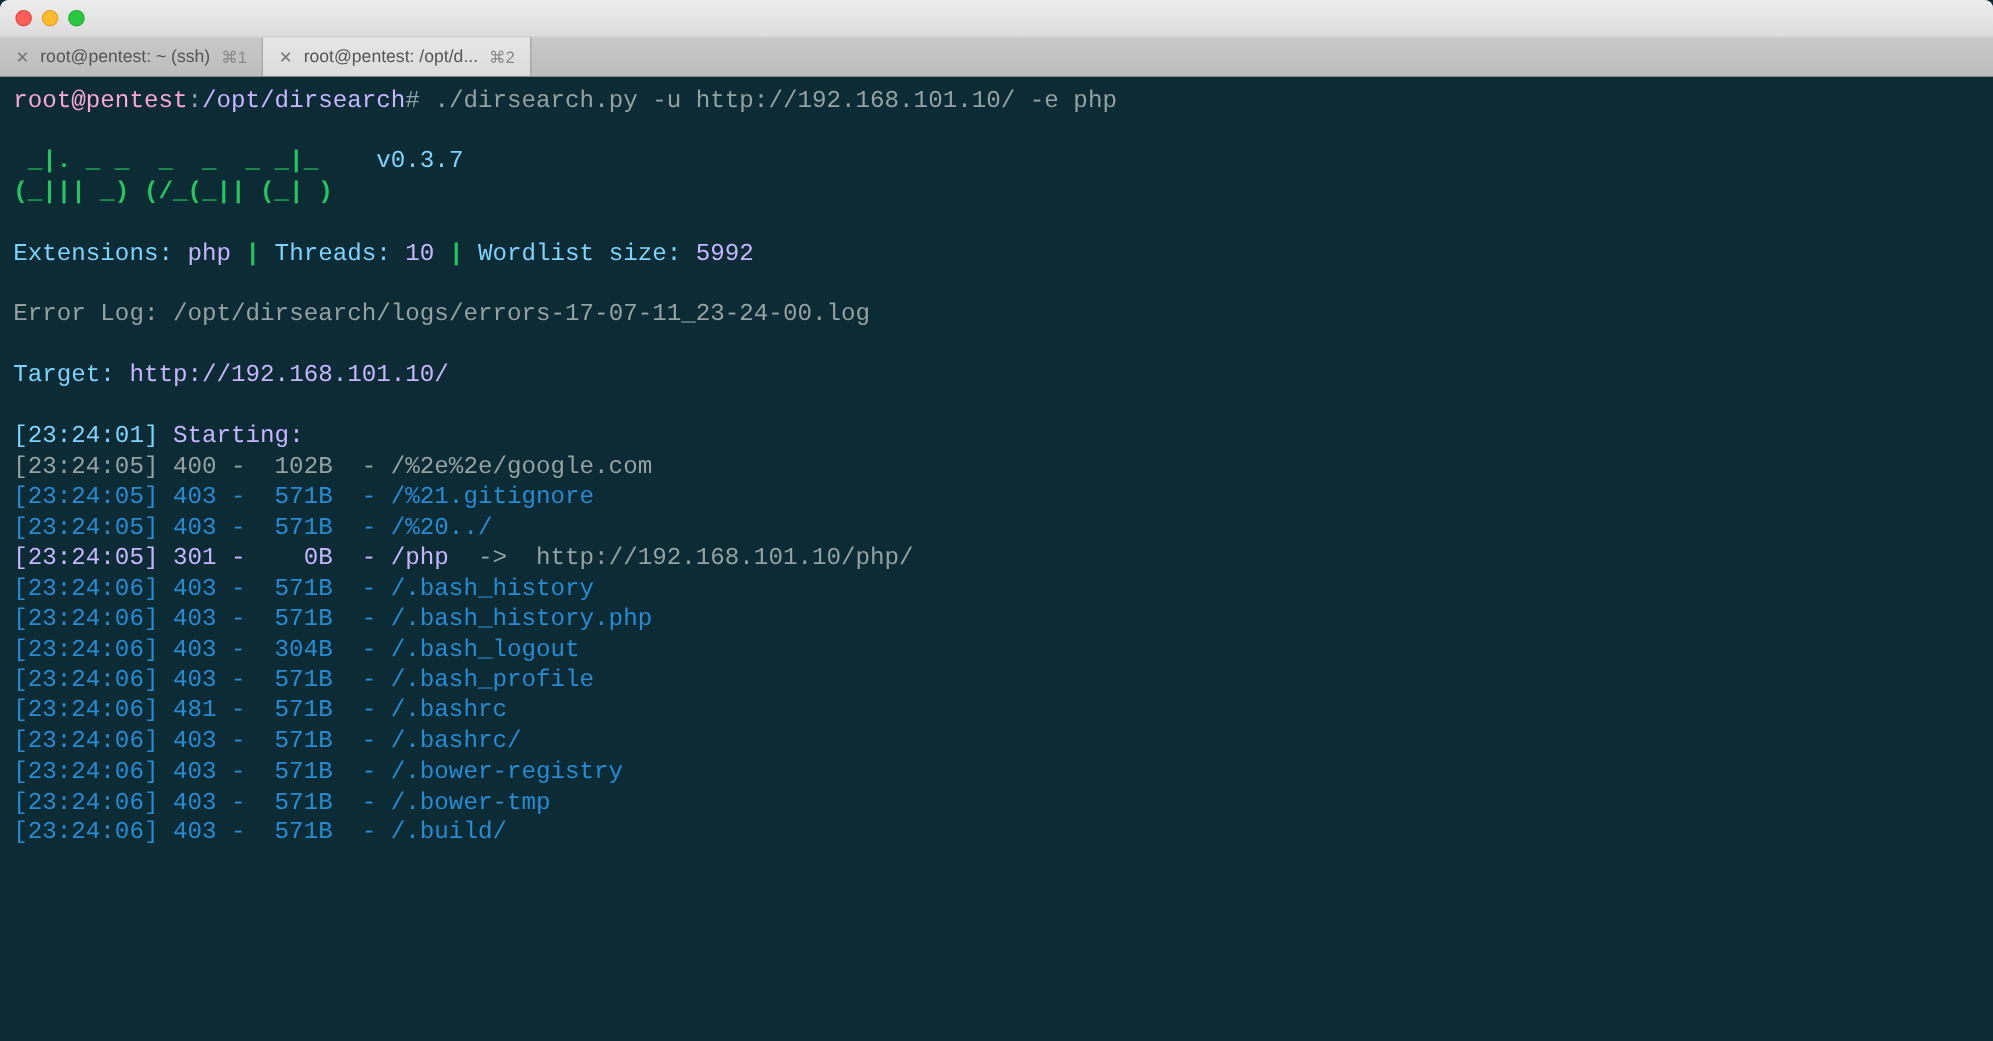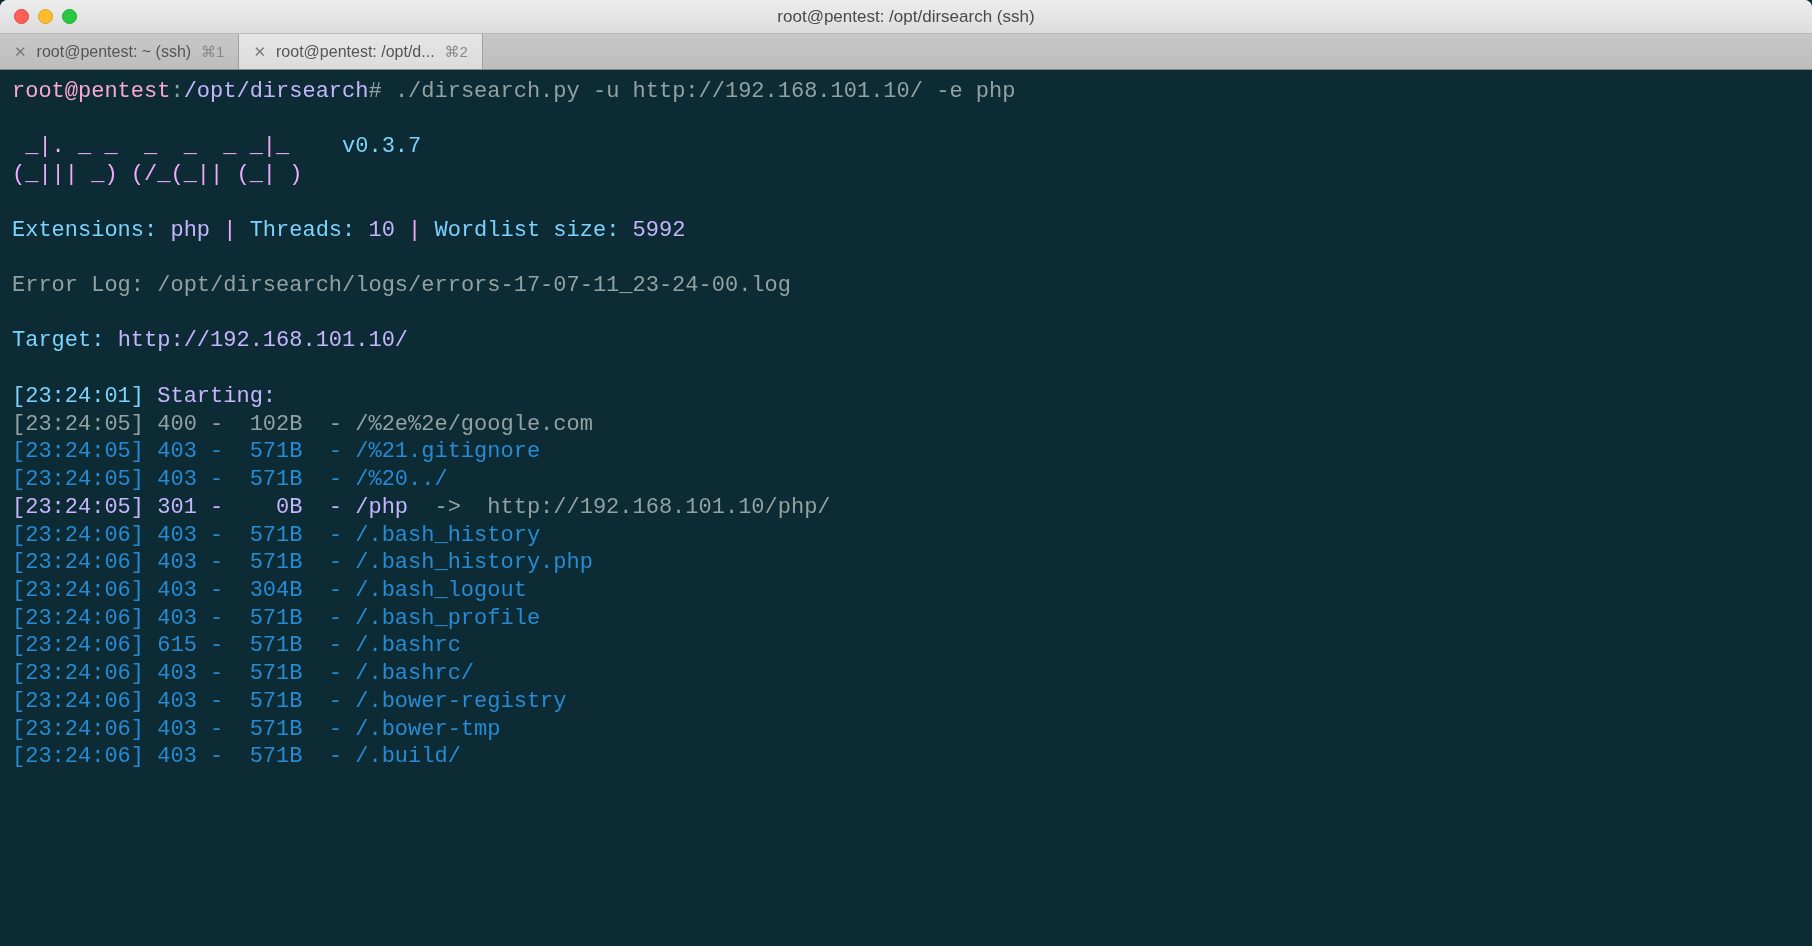--- a/index.html
+++ b/index.html
@@ -87,33 +87,32 @@
     line-height: 1.26;
     white-space: pre;
     color: #93a1a1;
     overflow: hidden;
   }
   .c-red    { color: #f9a8d4; }
   .c-cyan   { color: #c4b5fd; }
   .c-grey   { color: #93a1a1; }
   .c-blue   { color: #268bd2; text-align: right; }
   .c-yellow { color: #7dd3fc; }
-  .c-magenta{ color: #f0abfc; }
+  .c-magenta{ color: #22c55e; font-weight: bold; }
 </style>
 </head>
 <body>
 
 <div class="window">
   <div class="titlebar">
     <div class="traffic-lights">
       <div class="tl tl-close"></div>
       <div class="tl tl-min"></div>
       <div class="tl tl-max"></div>
     </div>
-    <div class="title">root@pentest: /opt/dirsearch (ssh)</div>
   </div>
 
   <div class="tabbar" id="tabbar">
       <div class="tab">
         <span class="close-x">✕</span>
         <span>root@pentest: ~ (ssh)</span>
         <span class="shortcut">⌘1</span>
       </div>
       <div class="tab active">
         <span class="close-x">✕</span>
@@ -135,18 +134,18 @@
 
 <span class="c-yellow">[23:24:01]</span> <span class="c-cyan">Starting:</span>
 <span id="rows"><span class="c-grey">[23:24:05] 400 -  102B  - /%2e%2e/google.com</span>
 <span class="c-blue">[23:24:05] 403 -  571B  - /%21.gitignore</span>
 <span class="c-blue">[23:24:05] 403 -  571B  - /%20../</span>
 <span class="c-cyan">[23:24:05] 301 -    0B  - /php</span><span class="c-grey">  -&gt;  http://192.168.101.10/php/</span>
 <span class="c-blue">[23:24:06] 403 -  571B  - /.bash_history</span>
 <span class="c-blue">[23:24:06] 403 -  571B  - /.bash_history.php</span>
 <span class="c-blue">[23:24:06] 403 -  304B  - /.bash_logout</span>
 <span class="c-blue">[23:24:06] 403 -  571B  - /.bash_profile</span>
-<span class="c-blue">[23:24:06] 615 -  571B  - /.bashrc</span>
+<span class="c-blue">[23:24:06] 481 -  571B  - /.bashrc</span>
 <span class="c-blue">[23:24:06] 403 -  571B  - /.bashrc/</span>
 <span class="c-blue">[23:24:06] 403 -  571B  - /.bower-registry</span>
 <span class="c-blue">[23:24:06] 403 -  571B  - /.bower-tmp</span>
 <span class="c-blue">[23:24:06] 403 -  571B  - /.build/</span></span></div>
 </div>
 
 </body></html>

